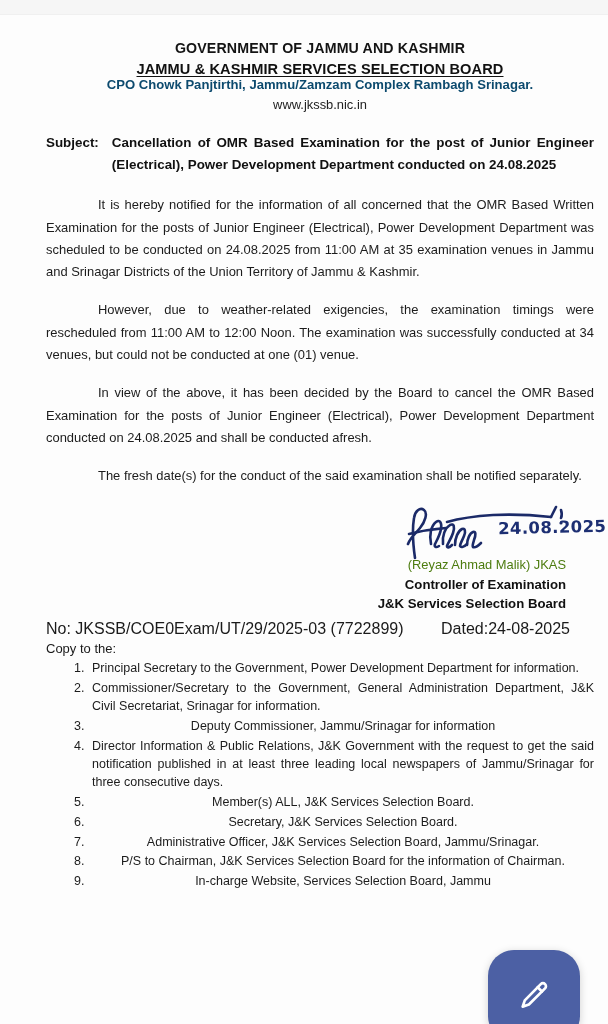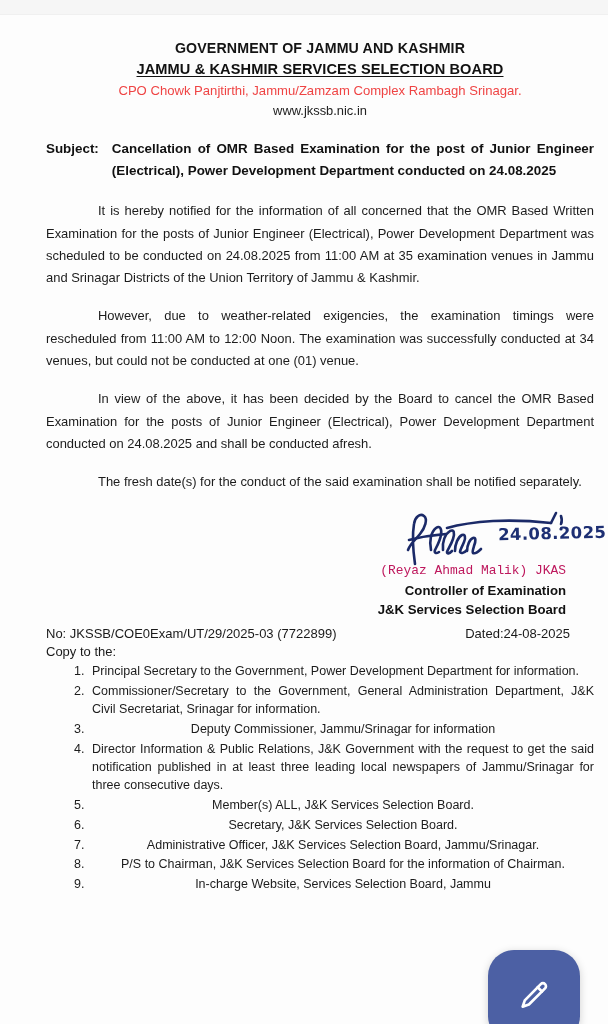--- a/index.html
+++ b/index.html
@@ -54,23 +54,22 @@
     font-size: 14.6px;
     font-weight: bold;
     letter-spacing: 0.1px;
     margin-top: 5px;
     color: #111;
     text-decoration: underline;
     text-underline-offset: 2px;
   }
   .lh-line3 {
     font-size: 13.1px;
-    font-weight: normal;
-    margin-top: 6px;
-    color: #ef4444;
+    font-weight: bold;
+    color: #0c4a6e;
   }
   .lh-line4 {
     font-size: 12.9px;
     font-weight: normal;
     margin-top: 5px;
     color: #222;
   }
 
   
   .subject-block {
@@ -131,37 +130,36 @@
   }
   .sig-names {
     position: absolute;
     left: 0; right: 0;
     top: 56px;
     text-align: right;
     padding-right: 28px;
   }
   .sig-name {
     font-size: 12.9px;
-    color: #be185d;
+    color: #4d7c0f;
     line-height: 1.45;
-    font-family: Liberation Mono, monospace;
   }
   .sig-title, .sig-org {
     font-size: 13.2px;
     font-weight: bold;
     color: #111;
     line-height: 1.45;
   }
 
   
   .ref-row {
     display: flex;
     justify-content: space-between;
     align-items: baseline;
-    font-size: 13px;
+    font-size: 16px;
     color: #1a1a1a;
     margin-top: 2px;
     gap: 8px;
   }
   .ref-no { white-space: nowrap; }
   .ref-date { white-space: nowrap; padding-right: 24px; }
   .copy-to {
     font-size: 13px;
     color: #1a1a1a;
     margin-top: 3px;

